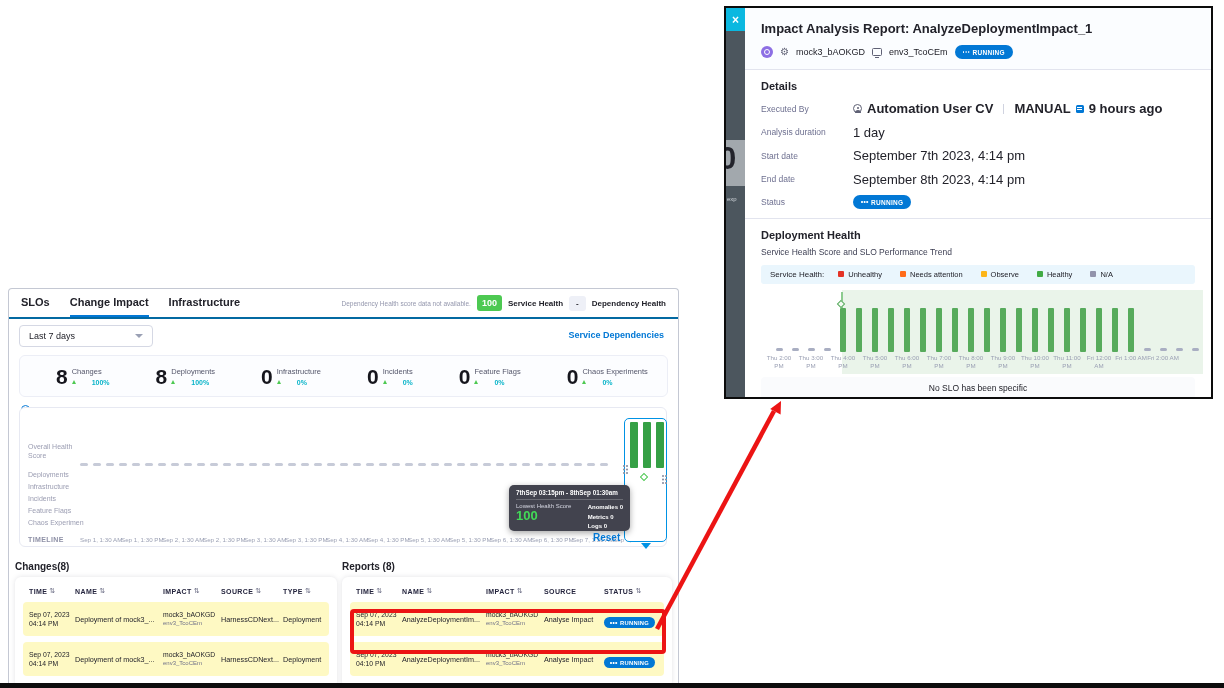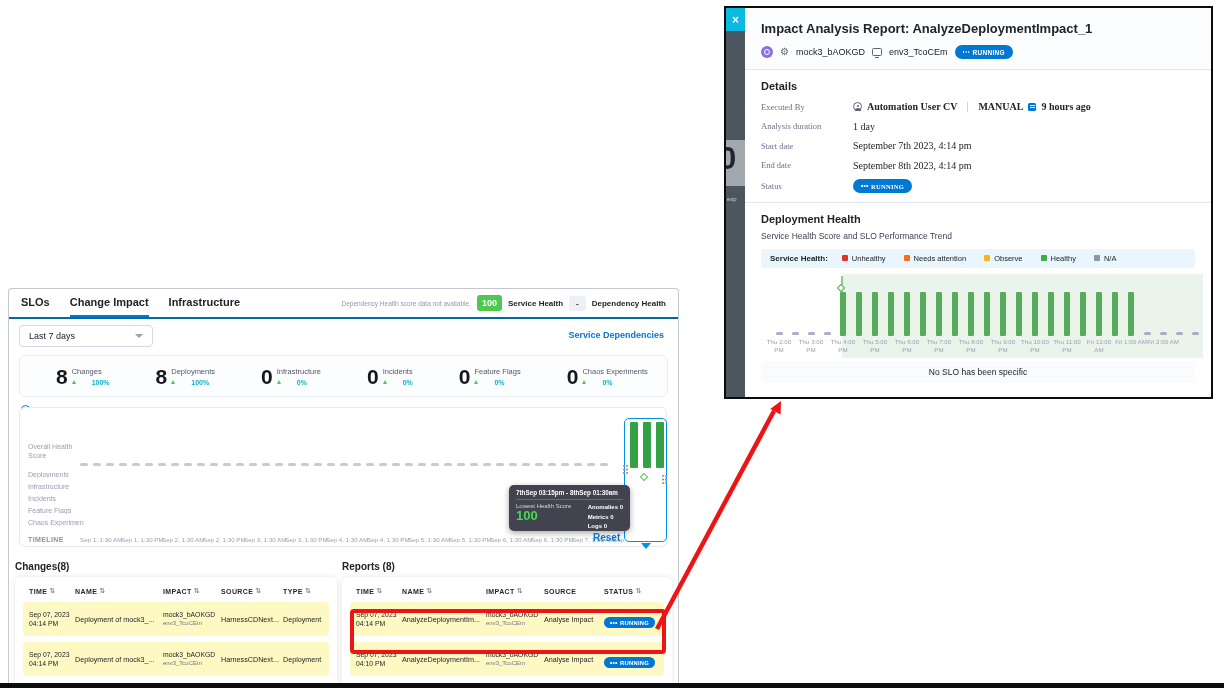--- a/index.html
+++ b/index.html
@@ -118,37 +118,37 @@
   .srm-icon::after { content:""; position:absolute; left:3px; top:3px; width:4px; height:4px; border:1.5px solid #fff; border-radius:50%; }
   .gear-icon { font-size:10px; color:#5f6175; line-height:1; }
   .meta-name { font-size:9px; color:#22222a; }
   .env-icon { position:relative; width:10px; height:8px; border:1px solid #5f6175; border-radius:1.5px; }
   .env-icon::after { content:""; position:absolute; left:2px; bottom:-3px; width:4px; height:1.5px; background:#5f6175; }
   .pill-lg { font-size:6.5px; padding:3.5px 8px; border-radius:10px; }
 
   .details-sec { padding-top:10px; }
   .sec-heading { font-size:11px; font-weight:bold; color:#22222a; }
   .detail-rows { margin-top:9px; }
-  .drow { display:flex; align-items:center; margin-bottom:8.5px; min-height:11px;font-family:Liberation Serif, serif; }
+  .drow { display:flex; align-items:center; margin-bottom:8.5px; min-height:11px; }
   .dlabel { flex:none; width:92px; font-size:8.5px; color:#6e7090; }
-  .dval { font-size:10px; color:#22222a;text-align:right; }
+  .dval { font-size:13px; color:#22222a;text-align:right; }
   .dval.bold { font-weight:bold; }
   .exec-group { display:flex; align-items:center; gap:5px; }
   .vsep { width:1px; height:10px; background:#d0d3e0; margin:0 5px; }
   .avatar-icon { width:9px; height:9px; border:1px solid #5f6175; border-radius:50%; position:relative; }
   .avatar-icon::before { content:""; position:absolute; left:2.5px; top:1.5px; width:2.5px; height:2.5px; border-radius:50%; background:#5f6175; }
   .avatar-icon::after { content:""; position:absolute; left:1px; top:4.5px; width:5.5px; height:3px; border-radius:3px 3px 0 0; background:#5f6175; }
   .cal-icon { width:8px; height:8px; background:#0278d5; border-radius:1.5px; position:relative; }
   .cal-icon::after { content:""; position:absolute; left:1.5px; top:2.5px; width:5px; height:1px; background:#fff; box-shadow:0 2px 0 #fff; }
 
   .hdivider { margin:0 -16px; border-top:1px solid #e2e4ee; }
   .dh-sec { padding-top:10px; }
   .dh-sub { font-size:8.5px; color:#3c3e52; margin-top:6px; }
   .legend-bar { margin-top:8px; background:#eaf6fd; border-radius:3px; height:19px; display:flex; align-items:center; padding:0 9px; gap:14px; }
-  .legend-title { font-size:8px; font-weight:bold; color:#22222a; }
+  .legend-title { font-size:8px; font-weight:normal; color:#22222a; }
   .legend-item { display:flex; align-items:center; gap:4px; }
   .legend-sq { width:6px; height:6px; border-radius:1px; }
   .legend-lbl { font-size:7.5px; color:#22222a; }
 
   .chart { position:relative; height:84px; margin-top:6px; margin-right:-8px; }
   .chart-band { position:absolute; left:81px; right:0; top:0; bottom:0; background:rgba(92,171,92,.13); }
   .chart-vline { position:absolute; left:80px; top:2px; height:58px; width:1.5px; background:#8ccb8f; }
   .chart-diamond { position:absolute; left:77px; top:11px; width:6px; height:6px; border:1.5px solid #57ab5c; background:#f4fbf4; transform:rotate(45deg); z-index:2; }
   .chart-slots { position:absolute; left:10px; top:0; height:62px; display:flex; align-items:flex-end; }
   .slot { width:16px; flex:none; display:flex; justify-content:center; }

